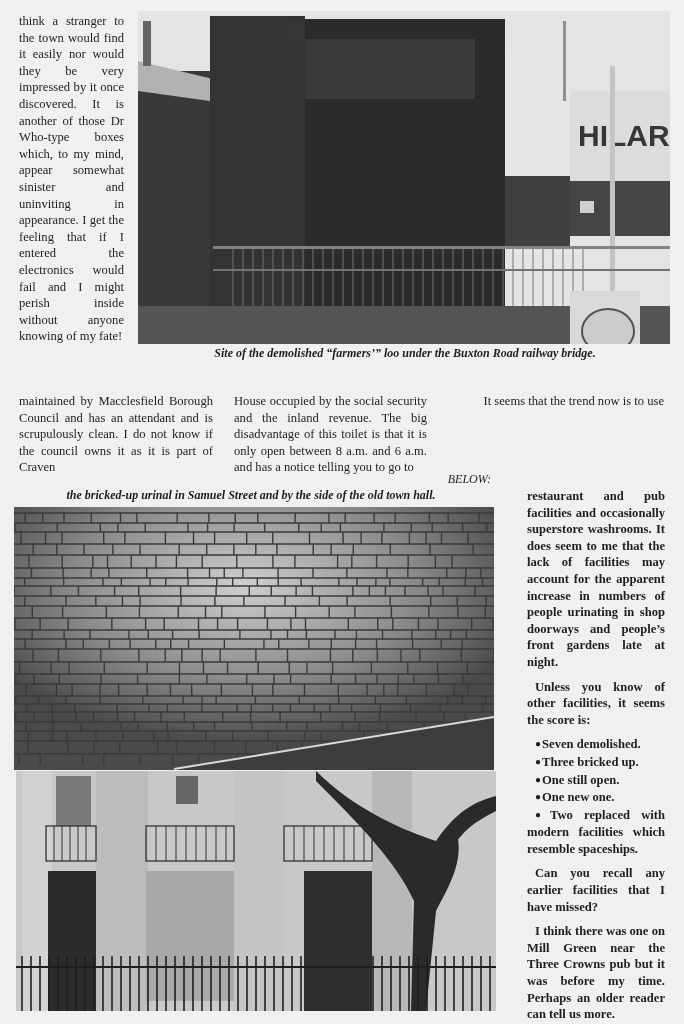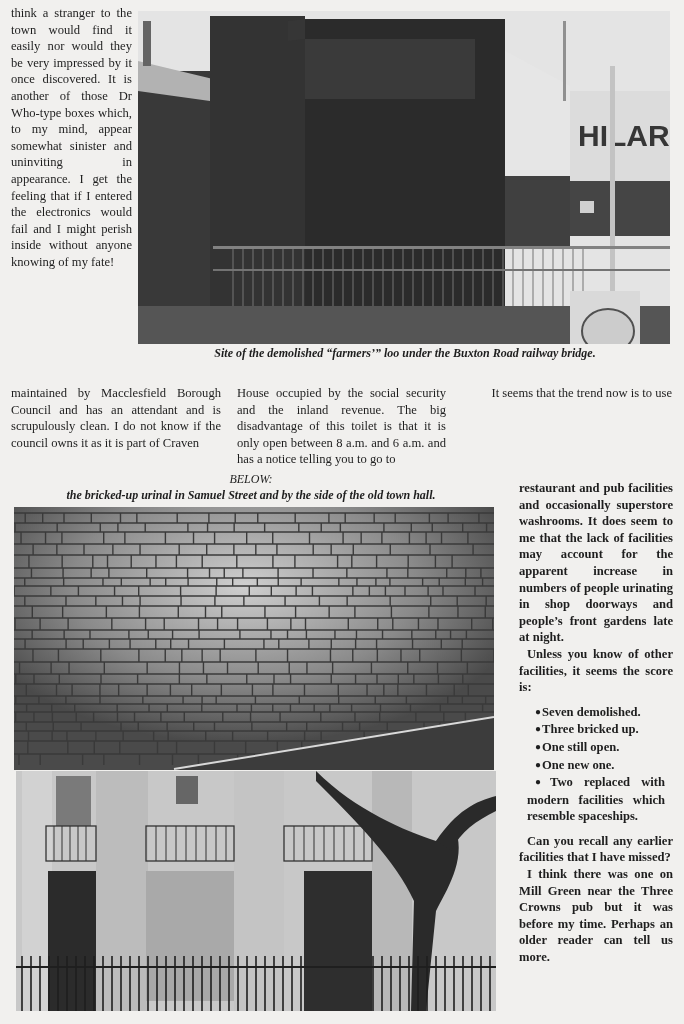--- a/index.html
+++ b/index.html
@@ -3,21 +3,21 @@
   <meta charset="utf-8">
   <style>
     html, body { margin: 0; padding: 0; }
     body {
       width: 684px; height: 1024px; position: relative; overflow: hidden;
       background: #f1f0ee;
       font-family: "Liberation Serif", "DejaVu Serif", serif;
       color: #1e1e1e;
     }
     .txt { position: absolute; font-size: 12.6px; line-height: 16.6px; text-align: justify; }
-    .txt p { margin: 0; }
+    .txt p { margin: 8px; }
     .txt p.ind { text-indent: 8px; }
     .txt p + p { margin-top: 0; }
     .caption { position: absolute; font-style: italic; font-weight: bold; font-size: 12px; text-align: center; white-space: nowrap; }
     .photo { position: absolute; overflow: hidden; background: #555; }
     .bullet::before { content: "\25CF"; font-size: 10px; margin-right: 1px; position: relative; top: -1px; }
     ul.score { list-style: none; margin: 8px; padding: 0; }
     ul.score li { text-indent: 8px; }
     .credit { position: absolute; font-style: italic; font-weight: bold; font-size: 12.6px; line-height: 16px; text-align: center; }
     .box-icon { display: inline-block; width: 8px; height: 8px; border: 1.5px solid #222; border-radius: 1px; margin-right: 10px; position: relative; top: 0px; }
   </style>
@@ -108,28 +108,28 @@
     <ellipse cx="470" cy="320" rx="26" ry="22" fill="#d8d8d8" stroke="#555" stroke-width="2"></ellipse>
     <rect x="0" y="0" width="532" height="333" fill="#000" opacity="0.05" filter="url(#grain1)"></rect>
   </svg>
 </div>
 
 <div class="caption" style="left:140px; top:346px; width:530px;">Site of the demolished “farmers’” loo under the Buxton Road railway bridge.</div>
 
 <div class="txt" style="left:11px; top:385px; width:210px;">
   <p>maintained by Macclesfield Borough Council and has an attendant and is scrupulously clean. I do not know if the council owns it as it is part of Craven</p>
 </div>
-<div class="txt" style="left:237px; top:385px; width:209px;">
+<div class="txt" style="left:226px; top:385px; width:209px;">
   <p>House occupied by the social security and the inland revenue. The big disadvantage of this toilet is that it is only open between 8 a.m. and 6 a.m. and has a notice telling you to go to</p>
 </div>
 <div class="txt" style="left:462px; top:385px; width:210px;">
   <p class="ind" style="text-align:right;">It seems that the trend now is to use</p>
 </div>
 
-<div class="caption" style="left:11px; top:472px; width:480px; font-weight:normal;">BELOW:</div>
+<div class="caption" style="left:11px; top:472px; width:480px; font-weight:normal;text-align:right;">BELOW:</div>
 <div class="caption" style="left:11px; top:488px; width:480px;">the bricked-up urinal in Samuel Street  and by the side of the old town hall.</div>
 
 <div class="photo" style="left:14px; top:507px; width:480px; height:263px; background:#6b6b6b;">
   <svg id="wall-svg" width="480" height="263" viewBox="0 0 480 263">
     <defs>
       <radialGradient id="wallLight" cx="0.48" cy="0.3" r="0.6">
         <stop offset="0" stop-color="#cfcfcf"></stop>
         <stop offset="0.6" stop-color="#8a8a8a"></stop>
         <stop offset="1" stop-color="#4a4a4a"></stop>
       </radialGradient>

